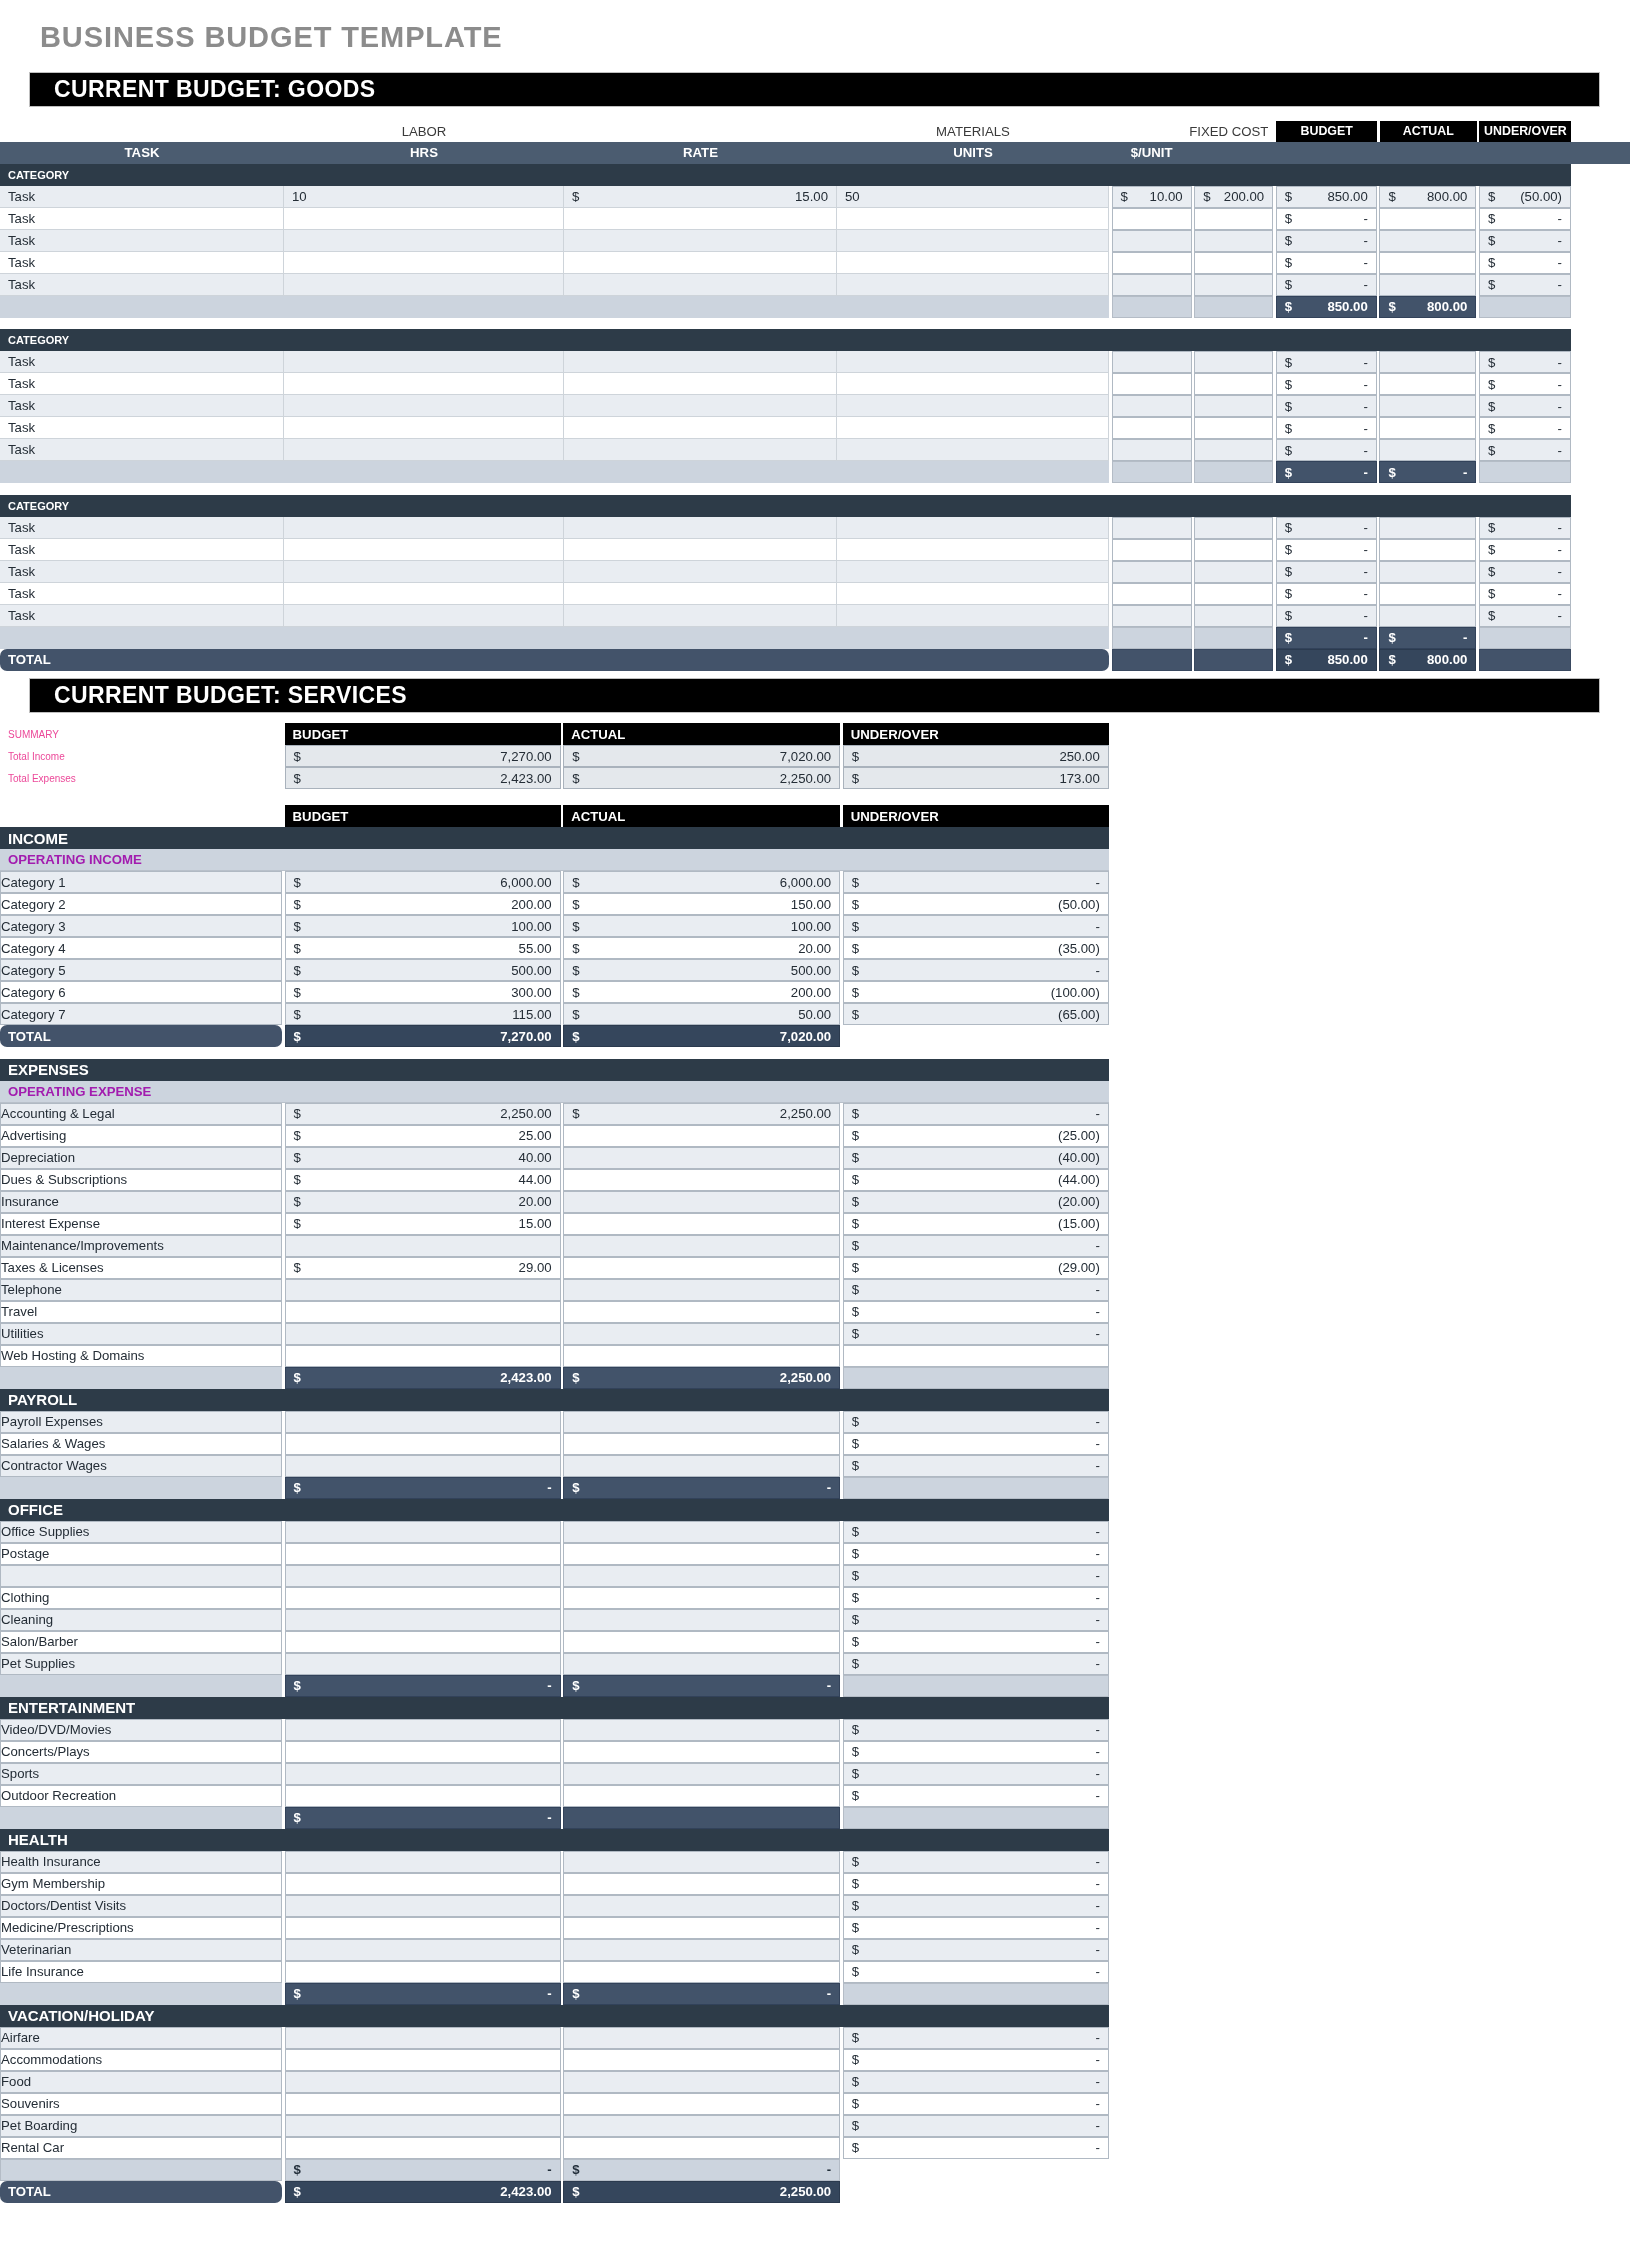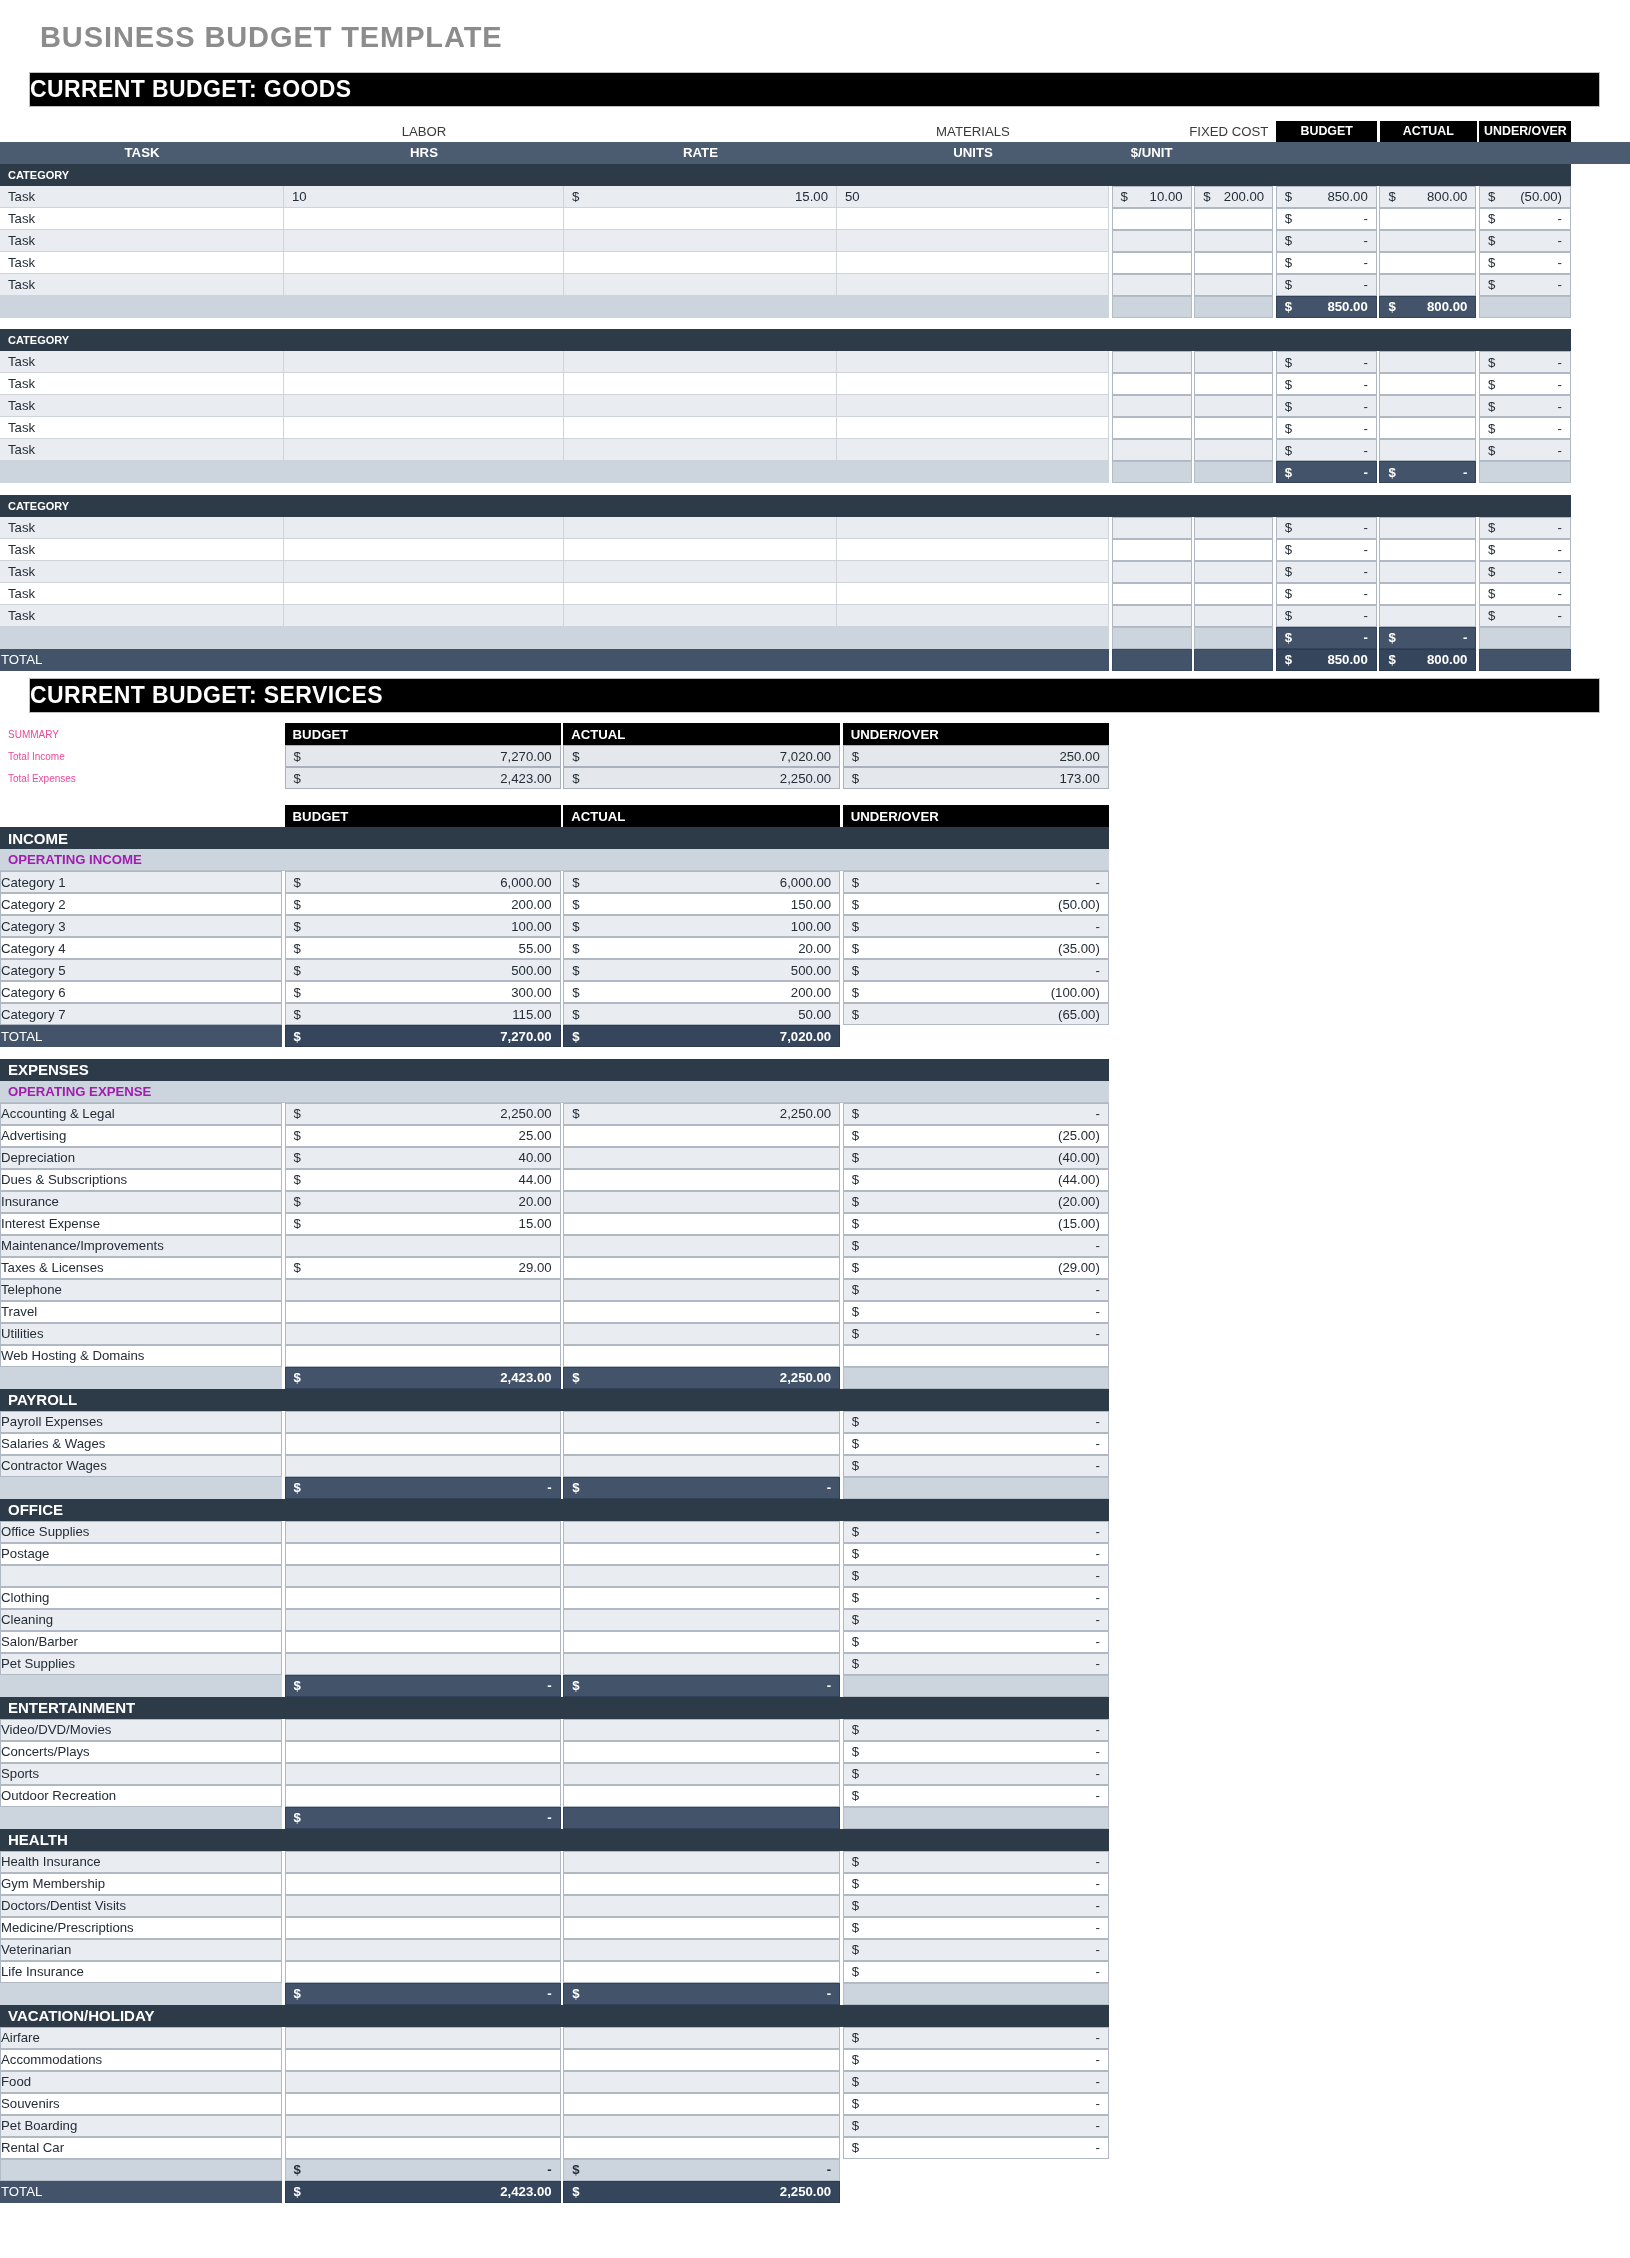--- a/index.html
+++ b/index.html
@@ -3,21 +3,21 @@
 <meta charset="utf-8">
 <style>
   html,body{margin:0;padding:0;background:#ffffff;width:1630px;height:2258px;
     font-family:"Liberation Sans", sans-serif; -webkit-font-smoothing:antialiased;}
   #page{position:relative;width:1630px;height:2258px;overflow:hidden;}
 
   .title{margin:21px 0 0 40px;font-size:29px;font-weight:bold;color:#8c8c8c;letter-spacing:0.9px;}
 
   .banner{margin:17.6px 0 0 29px;width:1571px;height:35px;box-sizing:border-box;
     background:#000;border:1.8px solid #bfbfbf;color:#fff;font-weight:bold;font-size:23px;
-    line-height:32px;padding-left:0;letter-spacing:0.4px;}
+    line-height:32px;padding-left:24px;letter-spacing:0.4px;}
 
   .tbl{}
   .row{display:flex;height:22px;}
   .cell{box-sizing:border-box;font-size:13.2px;color:#242d36;display:flex;align-items:center;}
   .gut{width:2.6px;}
   .gap{height:11.5px;}
   .spacer{box-sizing:border-box;}
 
   
   .g-task{width:284px}.g-hrs{width:280px}.g-rate{width:273px}.g-units{width:272px}
@@ -48,21 +48,21 @@
     font-size:15px;align-items:center;display:flex;padding-left:8px;}
   .sub-row{width:1109px;box-sizing:border-box;background:#ccd4de;color:#a21caf;font-weight:bold;
     font-size:13.2px;align-items:center;display:flex;padding-left:8px;border-bottom:0.9px solid #b8c0ca;}
 
   .r-light .cell{background:#e9edf2;}
   .r-white .cell{background:#ffffff;}
 
   .gyc{background:#ccd4de !important;border:0.9px solid #b4bcc6;}
   .gyc-flat{background:#ccd4de !important;}
   .dkc{background:#42536a !important;color:#fff;font-weight:bold;border:0.9px solid #32425a;}
-  .slb{background:#43536a !important;color:#fff;font-weight:normal;padding-left:1px;}
+  .slb{background:#43536a !important;color:#fff;font-weight:bold;padding-left:8px;border-radius:7px;}
   .slbx{background:#43536a !important;border:0.9px solid #394960;}
   .dkt{background:#35465c !important;color:#fff;font-weight:bold;border:0.9px solid #2b3a4e;}
   .ltc{background:#ccd4de !important;color:#24303c;font-weight:bold;border:0.9px solid #b4bcc6;}
 
   .plainlbl{font-size:10px;color:#ec4899;padding-left:8px;}
   .sumbox{background:#e4e8ec;border:0.9px solid #a9b2bc;}.mt12{margin-top:10.6px}.mt8{margin-top:7px}.mt18{margin-top:16px}
 </style>
 </head>
 <body>
 

